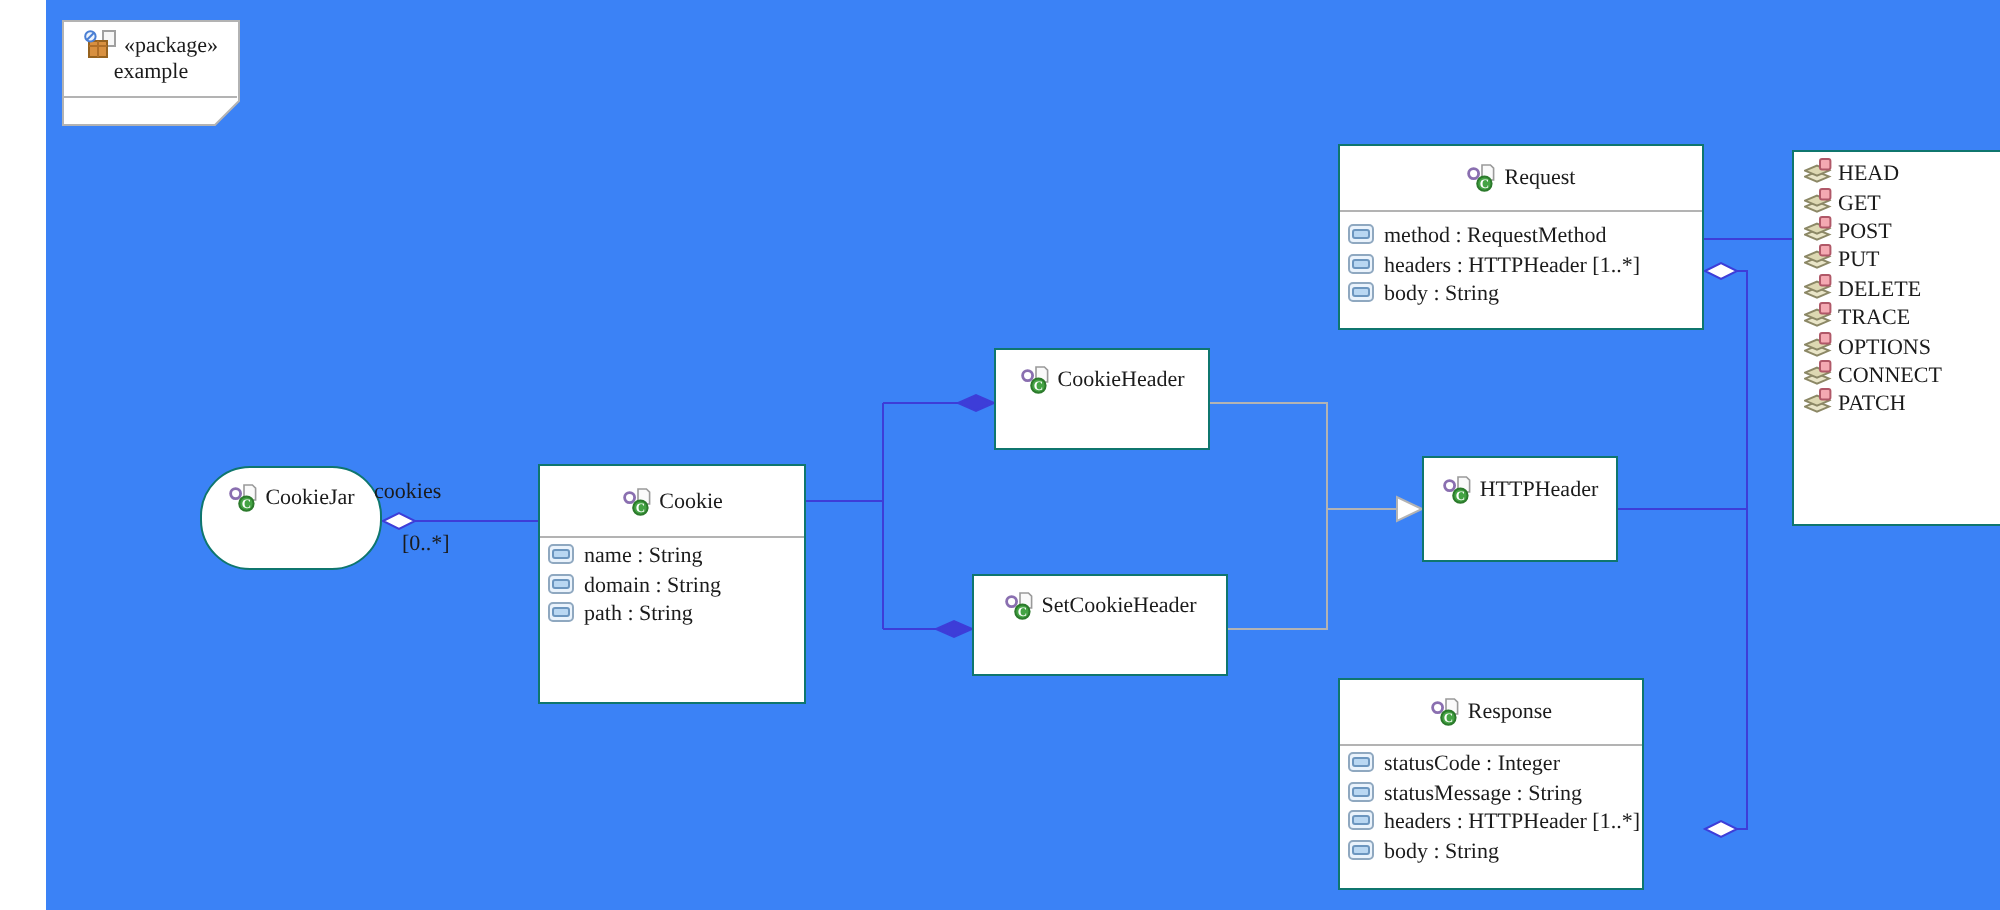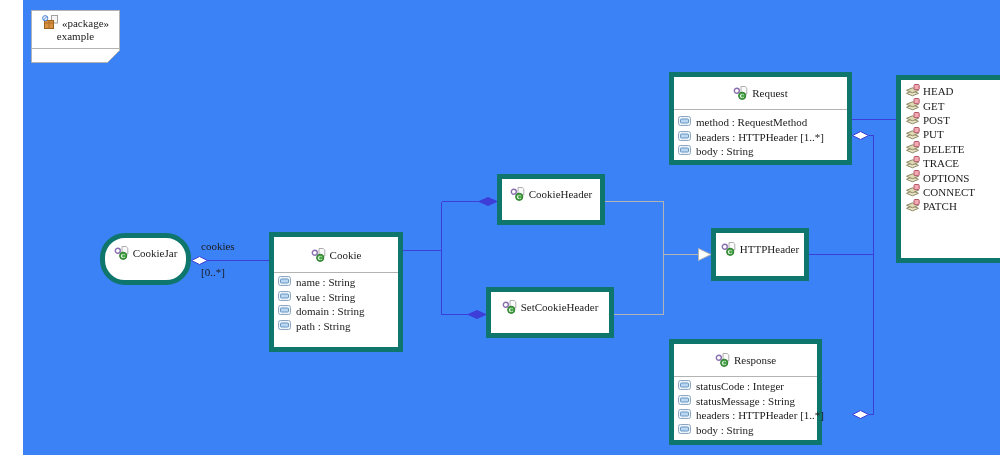--- a/index.html
+++ b/index.html
@@ -1,21 +1,21 @@
 <!DOCTYPE html>
 <html><head>
 <meta charset="utf-8">
 <style>
   html,body{margin:0;padding:0;background:#ffffff;}
   .canvas{
     position:relative;width:1000px;height:455px;background:#3b82f6;overflow:hidden;
     font-family:Liberation Serif, serif;font-size:11px;color:#1b1b1b;margin-left:23px;
   }
   .edges{position:absolute;left:0;top:0;width:1000px;height:455px;pointer-events:none;}
-  .box{position:absolute;background:#ffffff;border:5px solid #0f766e;box-sizing:border-box;}
+  .box{position:absolute;background:#ffffff;border:1px solid #0f766e;box-sizing:border-box;}
   .title{display:flex;justify-content:center;align-items:center;gap:4px;box-sizing:border-box;}
   .title .ic{display:flex;align-items:center;}
   .sep{border-bottom:1px solid #b3b3b3;}
   .attrs{box-sizing:border-box;padding-left:4px;}
   .attr{height:14.6px;display:flex;align-items:flex-start;gap:5px;white-space:nowrap;}
   .lit{height:14.4px;display:flex;align-items:center;gap:3px;white-space:nowrap;}
   .edge-label{position:absolute;white-space:nowrap;}
 
   
   #pkg-text{position:absolute;left:8px;top:10px;width:89px;text-align:center;}
@@ -33,21 +33,21 @@
   #box-httpheader .title{padding-top:9px;}
   #box-request{left:646px;top:72px;width:183px;height:93px;}
   #box-request .title{height:33px;}
   #box-request .attrs{padding-top:6px;}
   #box-response{left:646px;top:339px;width:153px;height:106px;}
   #box-response .title{height:33px;}
   #box-response .attrs{padding-top:3px;}
   #box-enum{left:873px;top:75px;width:118px;height:188px;}
   #box-enum .title{height:50px;flex-direction:column;gap:2px;justify-content:center;}
   #box-enum .attrs{padding-top:4px;padding-left:5px;}
-  #lbl-cookies{left:178px;top:240px;}
+  #lbl-cookies{left:164px;top:240px;}
   #lbl-mult{left:178px;top:266px;}
 </style>
 </head>
 <body>
 
 <div class="canvas">
 
   <svg class="edges" xmlns="http://www.w3.org/2000/svg" width="1000" height="455" viewBox="0 0 1000 455">
     
     <g>
@@ -150,27 +150,20 @@
               <rect x="0.5" y="0.5" width="12" height="9" rx="2" fill="#eaf3fc" stroke="#8fa8c0"></rect>
               <rect x="2.5" y="3" width="8" height="4" rx="1" fill="#b9d7f2" stroke="#6c96bf"></rect>
             </svg></span>
         <span>name : String</span>
       </div>
       <div class="attr">
         <span class="ic"><svg width="13" height="10" viewBox="0 0 13 10">
               <rect x="0.5" y="0.5" width="12" height="9" rx="2" fill="#eaf3fc" stroke="#8fa8c0"></rect>
               <rect x="2.5" y="3" width="8" height="4" rx="1" fill="#b9d7f2" stroke="#6c96bf"></rect>
             </svg></span>
-        <span>value : String</span>
-      </div>
-      <div class="attr">
-        <span class="ic"><svg width="13" height="10" viewBox="0 0 13 10">
-              <rect x="0.5" y="0.5" width="12" height="9" rx="2" fill="#eaf3fc" stroke="#8fa8c0"></rect>
-              <rect x="2.5" y="3" width="8" height="4" rx="1" fill="#b9d7f2" stroke="#6c96bf"></rect>
-            </svg></span>
         <span>domain : String</span>
       </div>
       <div class="attr">
         <span class="ic"><svg width="13" height="10" viewBox="0 0 13 10">
               <rect x="0.5" y="0.5" width="12" height="9" rx="2" fill="#eaf3fc" stroke="#8fa8c0"></rect>
               <rect x="2.5" y="3" width="8" height="4" rx="1" fill="#b9d7f2" stroke="#6c96bf"></rect>
             </svg></span>
         <span>path : String</span>
       </div>
     </div>

